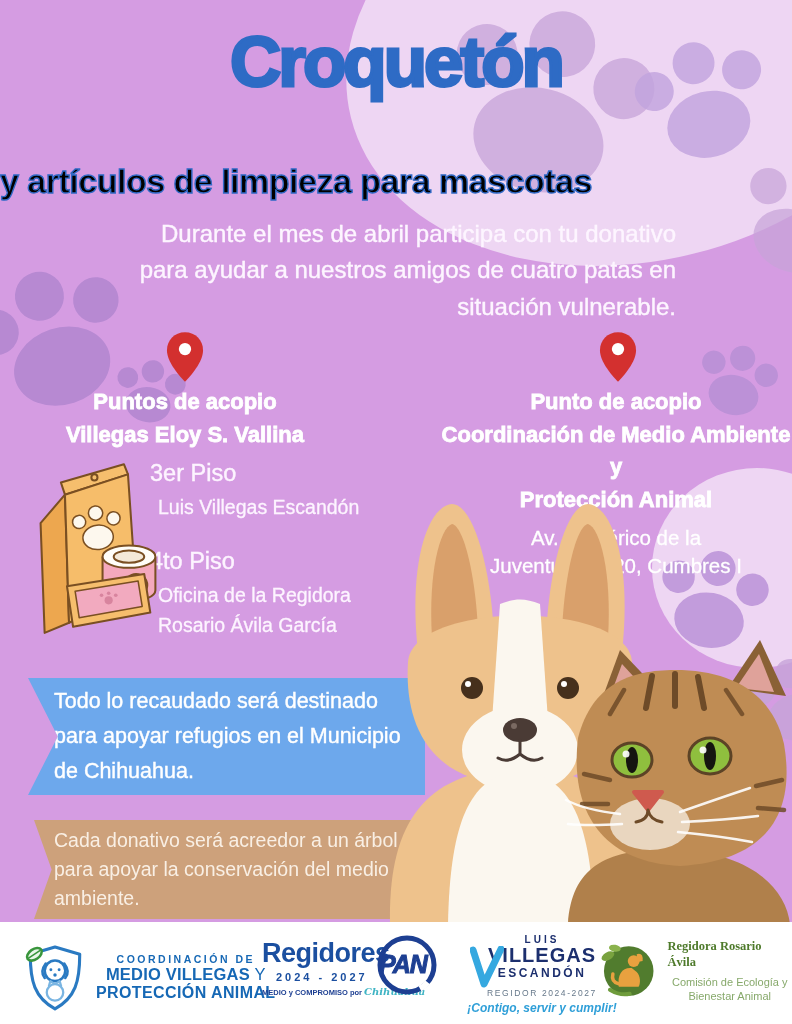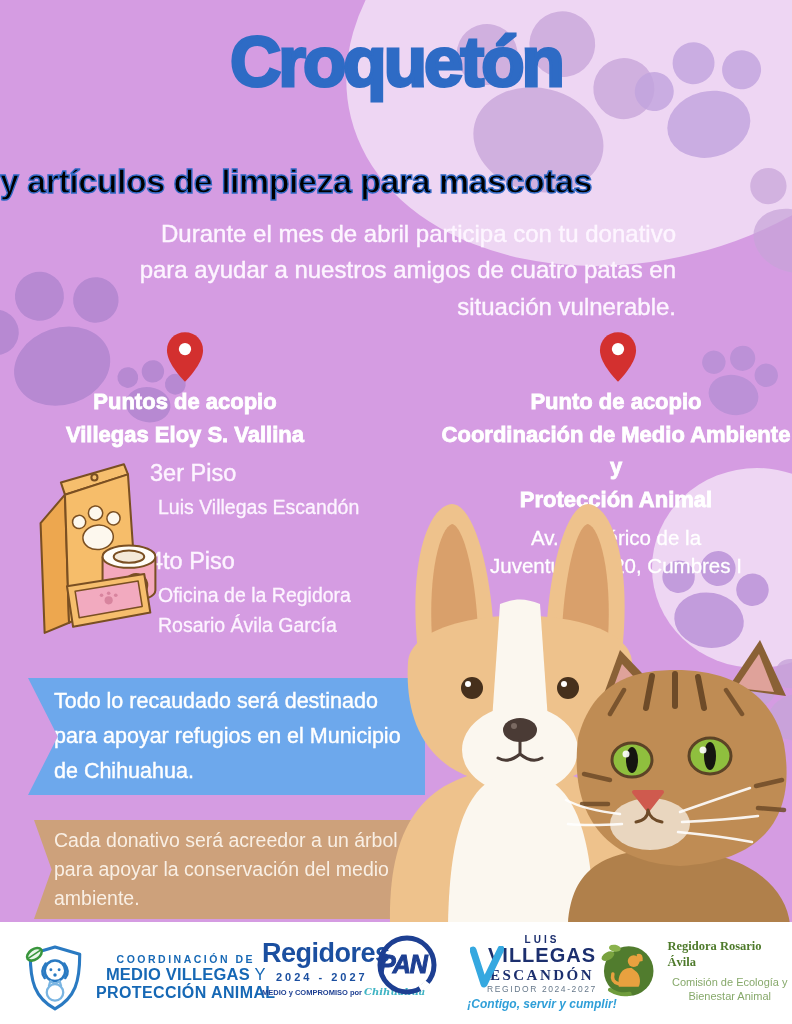--- a/index.html
+++ b/index.html
@@ -75,22 +75,22 @@
   .l2tag{font-size:7.5px;color:#1d3f92;font-weight:bold;}
   .l2tag .script{color:#3fb4c4;font-style:italic;font-family:"DejaVu Serif",serif;font-size:10px;}
   .l2ring{position:absolute;left:112px;top:-6px;width:66px;height:66px;}
   .l2pan{position:absolute;left:117px;top:12px;width:60px;text-align:left;
     font-size:25px;font-weight:bold;font-style:italic;color:#1d3f92;letter-spacing:-1px;
     -webkit-text-stroke:1px #1d3f92;}
   .logo3{position:absolute;left:462px;top:12px;width:160px;text-align:center;color:#1c2f6e;}
   .l3v{position:absolute;left:8px;top:12px;width:34px;height:42px;}
   .l3first{font-size:10px;letter-spacing:3px;font-weight:bold;}
   .l3sur1{font-size:20px;font-weight:bold;letter-spacing:1px;line-height:1.05;}
-  .l3sur2{font-size:15px;font-weight:bold;letter-spacing:2.5px;line-height:1.2;font-family:Liberation Serif, serif;}
-  .l3role{font-size:8.5px;letter-spacing:1.6px;color:#66788a;margin-top:0;}
+  .l3sur2{font-size:12px;font-weight:bold;letter-spacing:2.5px;line-height:1.2;}
+  .l3role{font-size:8.5px;letter-spacing:1.6px;color:#66788a;margin-top:8px;}
   .l3slogan{font-size:12px;font-weight:bold;font-style:italic;color:#2f9fd8;margin-top:3px;}
   .logo4{position:absolute;left:600px;top:16px;display:flex;align-items:center;}
   .logo4-text{margin-left:10px;line-height:1.3;}
   .l4name{font-size:12.5px;font-weight:bold;color:#4e7a2b;margin-bottom:4px;font-family:Liberation Serif, serif;}
   .l4line{font-size:11px;color:#87a96b;text-align:center;}
 </style>
 </head>
 <body>
 
 <svg width="0" height="0" style="position:absolute">

